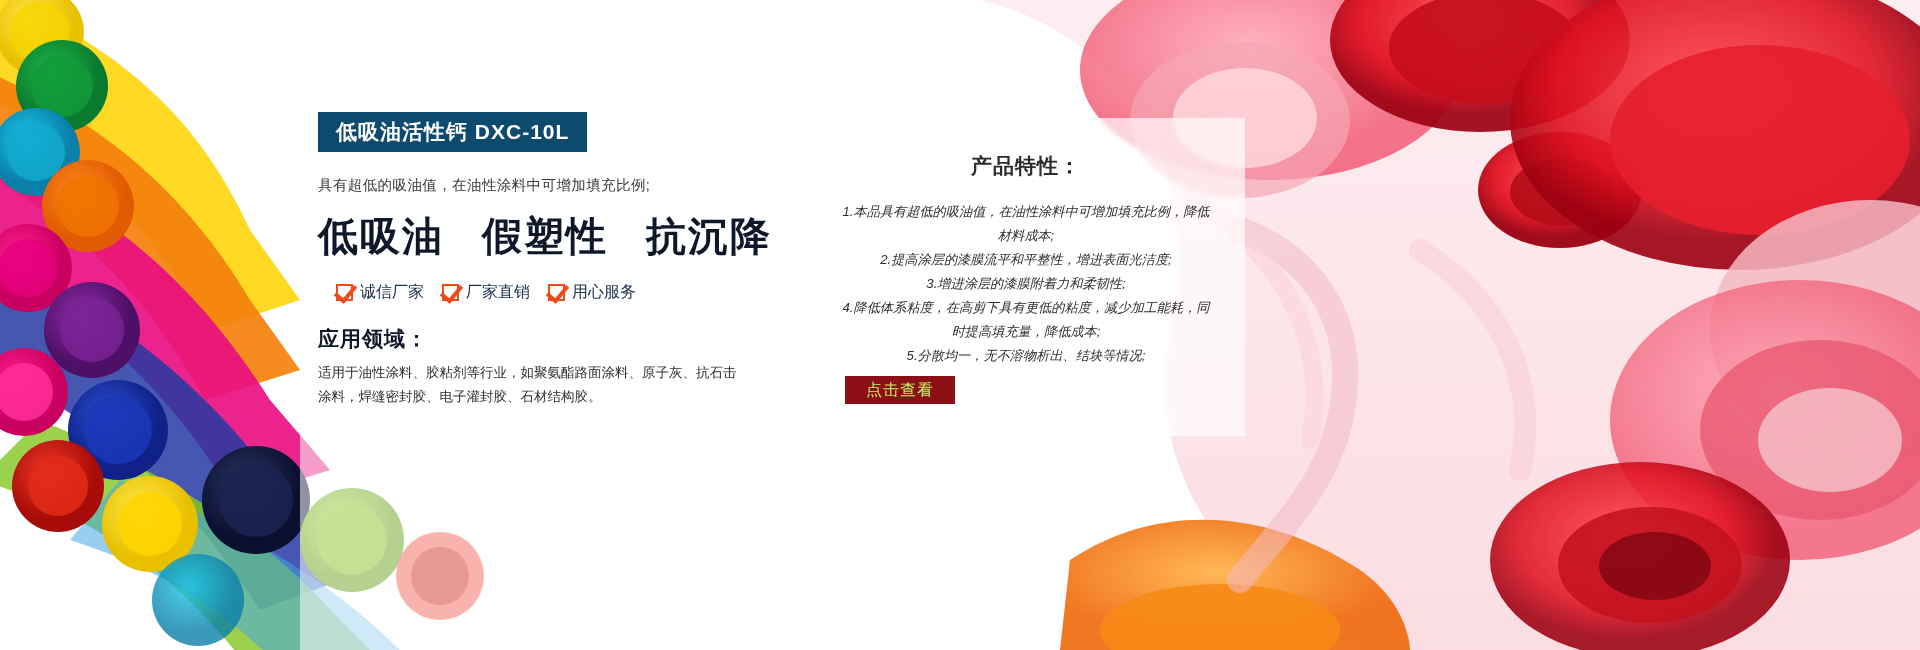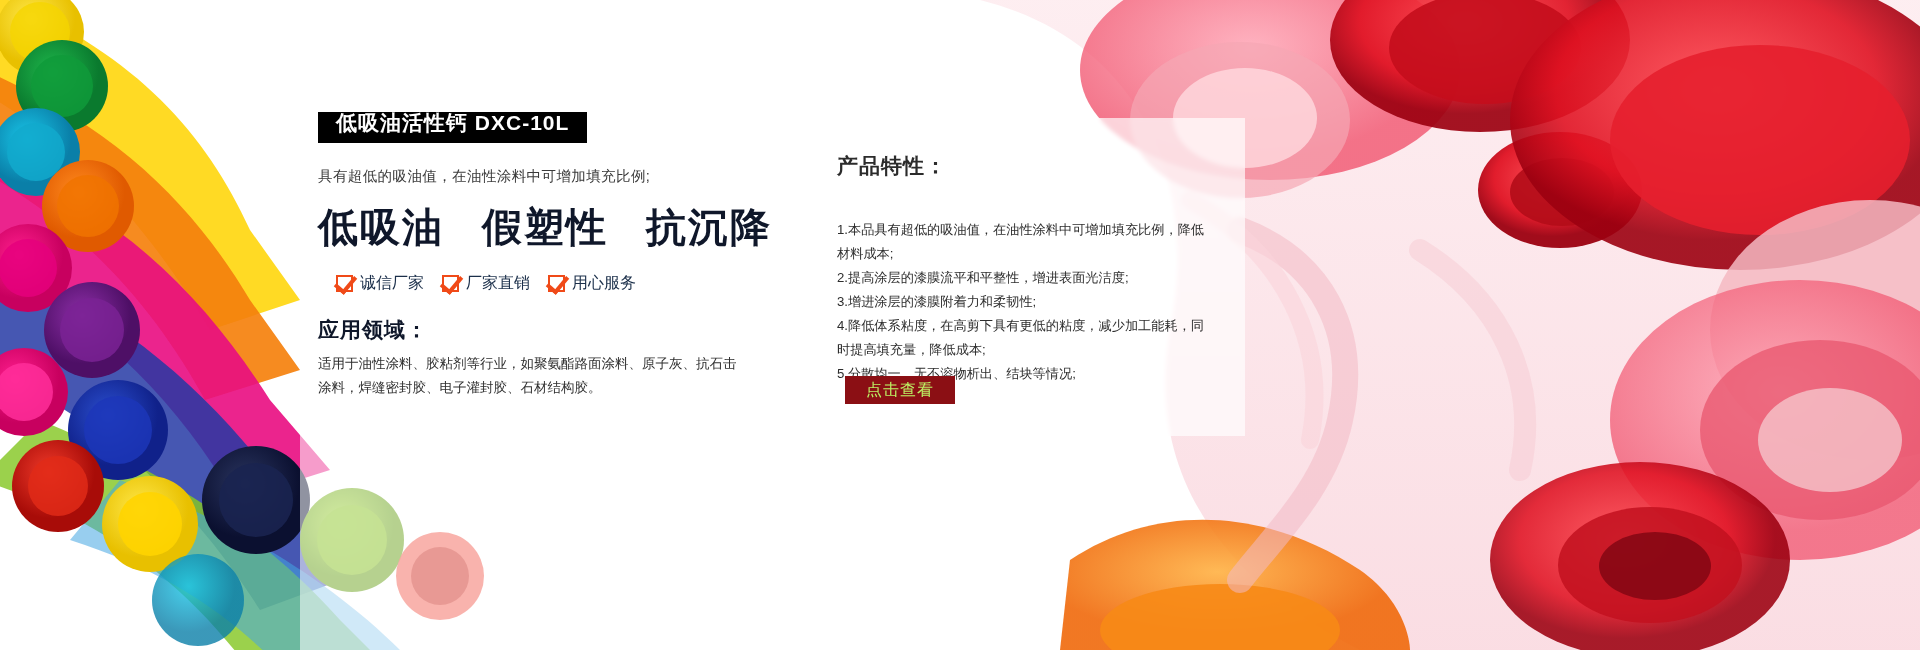--- a/index.html
+++ b/index.html
@@ -21,26 +21,26 @@
 
   
   .art-right { position:absolute; right:0; top:0; width:980px; height:650px; pointer-events:none; }
 
   
   .content-left {
     position:absolute; left:318px; top:112px; width:430px;
   }
   .title-badge {
     display:inline-block;
-    background:#000000;
+    background:#0c4a6e;
     color:#ffffff;
     font-size:21px;
     font-weight:bold;
     letter-spacing:1px;
-    padding:0 18px 10px 18px;
+    padding:9px 18px 10px 18px;
     line-height:1;
     white-space:nowrap;
   }
   .subline {
     margin-top:24px;
     font-size:14.5px;
     color:#3a3a3a;
     letter-spacing:0.4px;
     white-space:nowrap;
   }
@@ -104,30 +104,31 @@
   }
 
   
   .panel {
     position:absolute;
     left:805px; top:118px;
     width:440px; height:318px;
     background:rgba(255,255,255,0.68);
     backdrop-filter:blur(2px);
   }
-  .panel-inner { padding:34px 30px 0 32px; }
+  .panel-inner { padding:34px 30px 0 32px;text-align:center; }
   .panel-title {
     font-size:21px;
     font-weight:bold;
     color:#2b2b2b;
     letter-spacing:1px;
   }
   .panel-list {
-    margin-top:38px;
+    margin-top:20px;
     list-style:none;
+    font-style:italic;
   }
   .panel-list li {
     font-size:13.2px;
     line-height:1.82;
     color:#2d2d2d;
   }
   .panel-btn {
     position:absolute;
     left:845px; top:376px;
     width:110px; height:28px;

